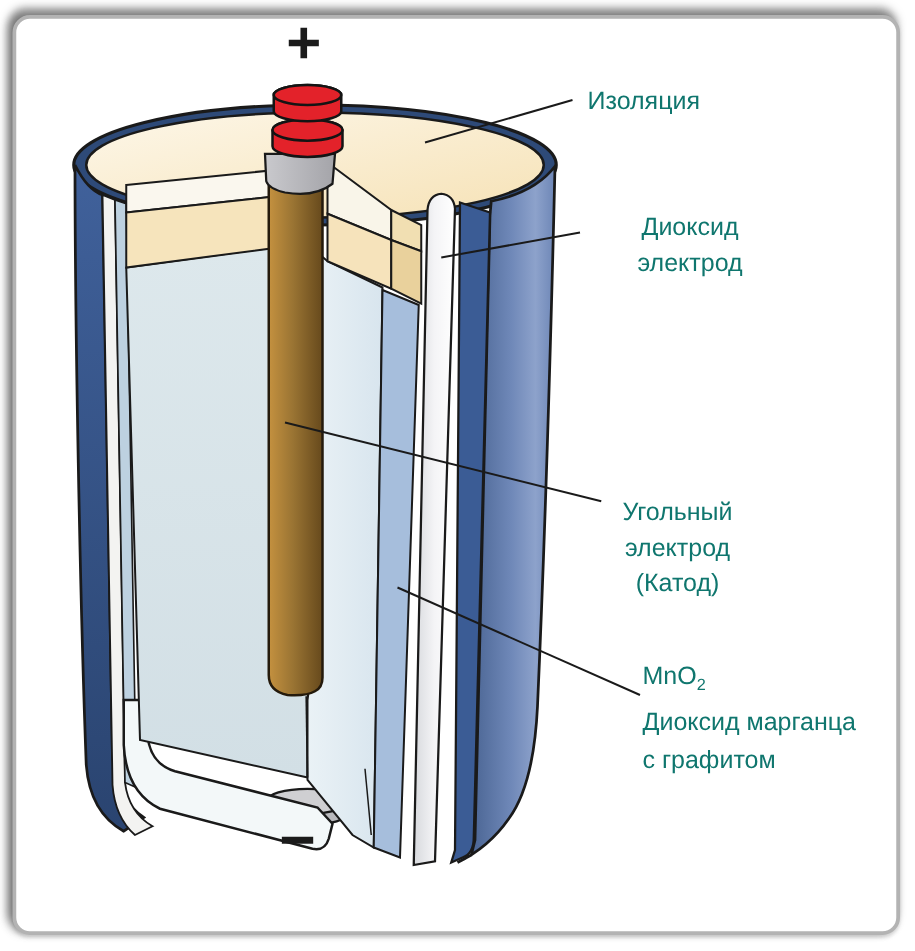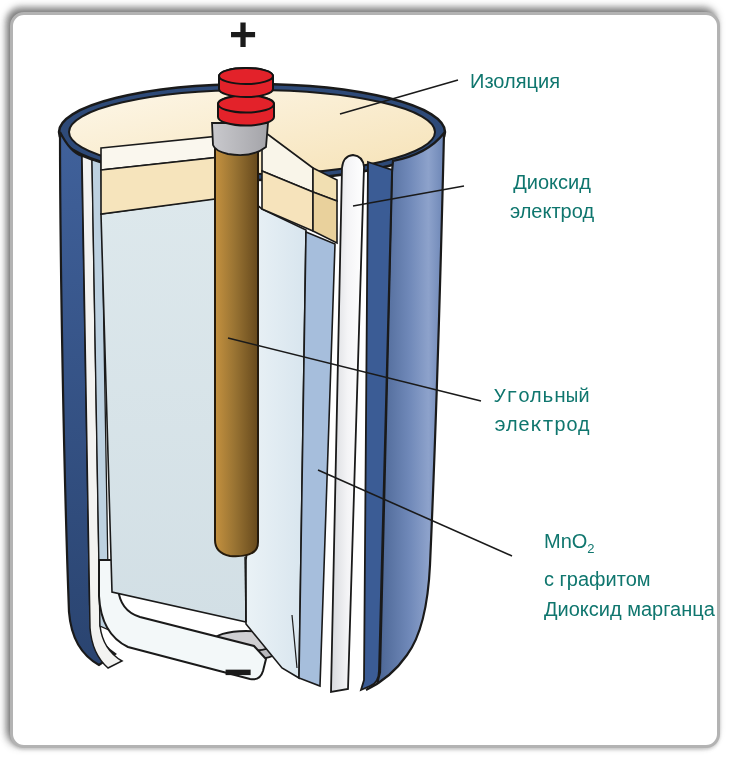--- a/index.html
+++ b/index.html
@@ -126,25 +126,26 @@
   <div id="plus" class="term">+</div>
   <div id="minus" class="term">−</div>
 
   <div class="lbl" style="left:470px;top:67px;">Изоляция</div>
 
   <div class="lbl center" style="left:468px;top:168px;width:168px;">
     <div>Диоксид</div>
     <div>электрод</div>
   </div>
 
-  <div class="lbl center" style="left:458px;top:383px;width:168px;font-family:Liberation Mono, monospace;">
+  <div class="lbl center" style="left:458px;top:396px;width:168px;">
     <div>Угольный</div>
     <div>электрод</div>
+    <div>(Катод)</div>
   </div>
 
-  <div class="lbl" style="left:544px;top:526px;line-height:30px;">
+  <div class="lbl" style="left:514px;top:526px;line-height:30px;">
     <div>
       <span>MnO</span><span class="sub">2</span>
     </div>
+    <div>Диоксид марганца</div>
     <div>с графитом</div>
-    <div>Диоксид марганца</div>
   </div>
 </div>
 
 </body></html>

